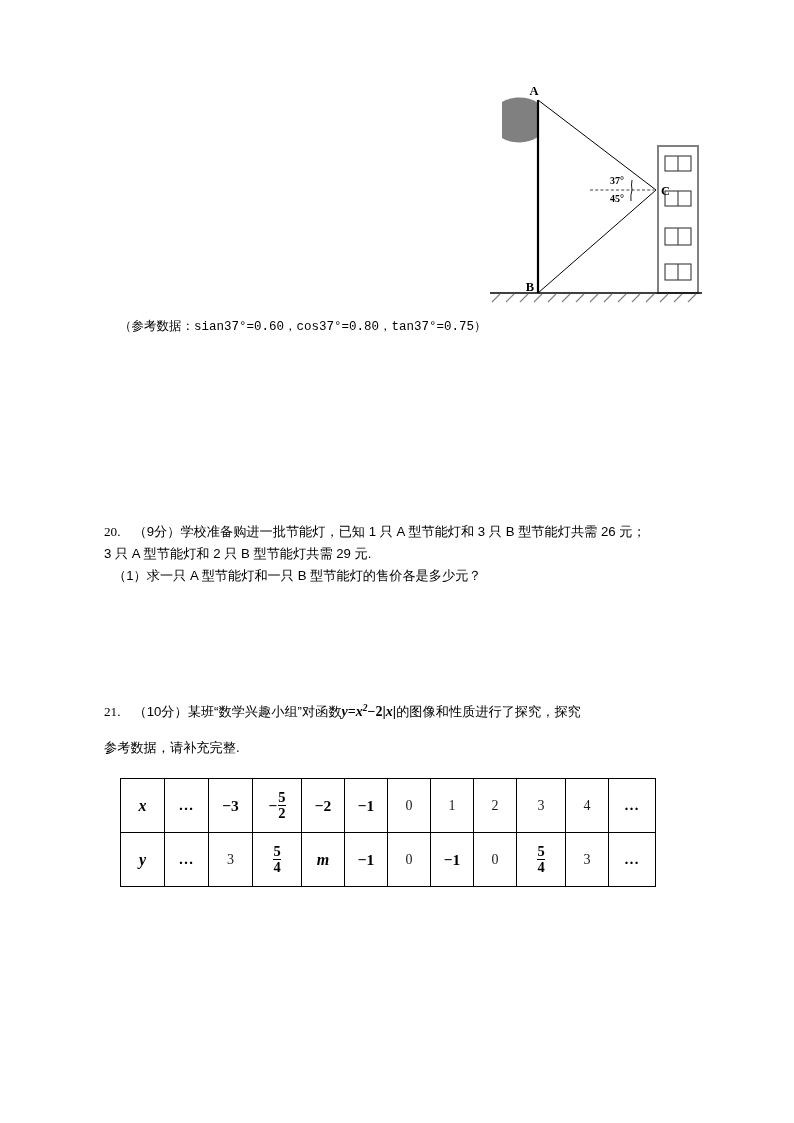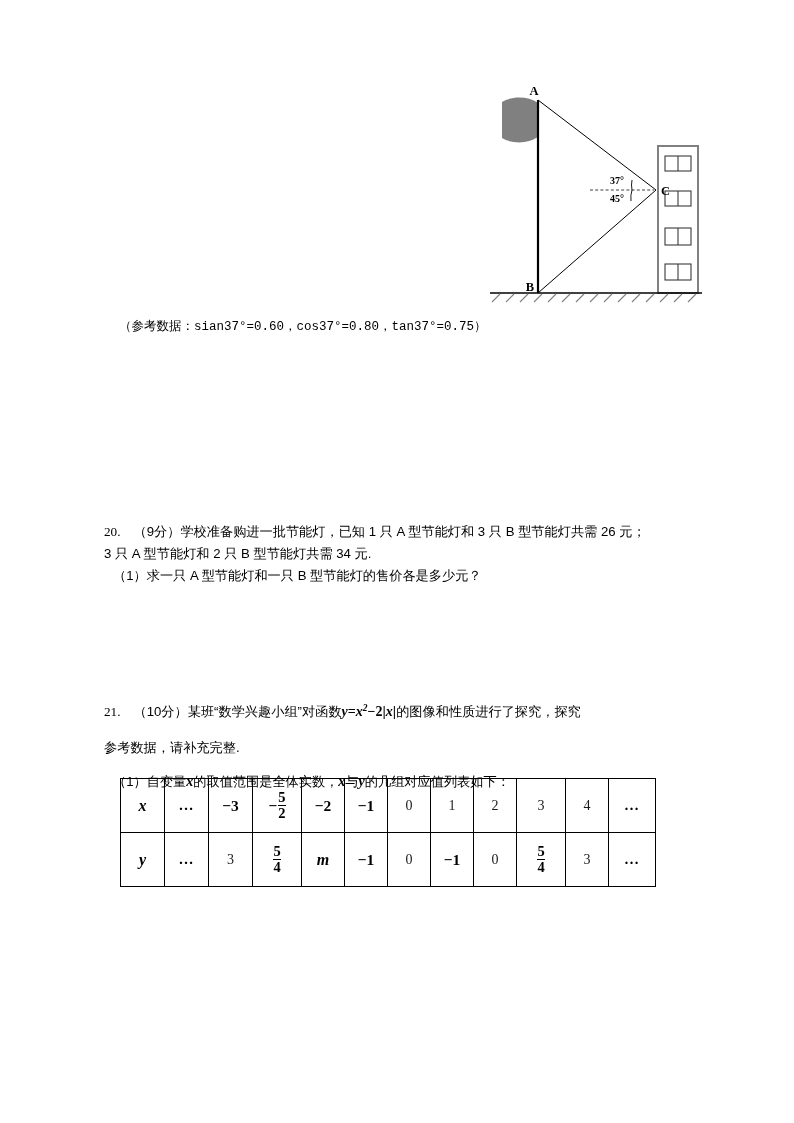--- a/index.html
+++ b/index.html
@@ -220,30 +220,29 @@
       <text x="181" y="115" text-anchor="start" font-family="Liberation Serif, serif" font-size="12.5" font-weight="bold" fill="#000">C</text>
       <text x="144" y="104" text-anchor="end" font-family="Liberation Serif, serif" font-size="10" font-weight="bold" fill="#000">37°</text>
       <text x="144" y="122" text-anchor="end" font-family="Liberation Serif, serif" font-size="10" font-weight="bold" fill="#000">45°</text>
     </svg>
   </div>
 
   <div id="ref-data">（参考数据：sian37°=0.60，cos37°=0.80，tan37°=0.75）</div>
 
   <div id="q20" class="qblock">
     <div class="qline"><span class="num">20.</span><span style="display:inline-block;width:13px"></span><span>（9分）</span><span>学校准备购进一批节能灯，已知 1 只 A 型节能灯和 3 只 B 型节能灯共需 26 元；</span></div>
-    <div class="qline">3 只 A 型节能灯和 2 只 B 型节能灯共需 34 元.</div>
+    <div class="qline">3 只 A 型节能灯和 2 只 B 型节能灯共需 29 元.</div>
     <div class="qline para-indent">（1）求一只 A 型节能灯和一只 B 型节能灯的售价各是多少元？</div>
   </div>
 
   <div id="q21" class="qblock">
     <div class="qline"><span class="num">21.</span><span style="display:inline-block;width:13px"></span><span>（10分）</span><span>某班“数学兴趣小组”对函数</span><span class="mathvar">y</span><span class="mathop">=</span><span class="mathvar">x</span><sup class="exp">2</sup><span class="mathop">−</span><span class="mathop">2</span><span class="abs-bar">|</span><span class="mathvar">x</span><span class="abs-bar">|</span><span>的图像和性质进行了探究，探究</span></div>
 
     <div class="qline line2">参考数据，请补充完整.</div>
 
-    <div class="qline line3 para-indent"><span>（1）自变量</span><span class="mathvar">x</span><span>的取值范围是全体实数，</span><span class="mathvar">x</span><span>与</span><span class="mathvar">y</span><span>的几组对应值列表如下：</span></div>
   </div>
 
   <table id="value-table">
     <tbody>
       <tr>
         <td class="c0"><span class="cell-bold">x</span></td>
       <td class="c1"><span class="cell-dots">…</span></td>
           <td class="c2"><span class="cell-strong">−3</span></td>
           <td class="c3"><span class="neg-frac"><span class="neg-sign">−</span><span class="frac"><span class="num-t">5</span><span class="den">2</span></span></span></td>
           <td class="c4"><span class="cell-strong">−2</span></td>

